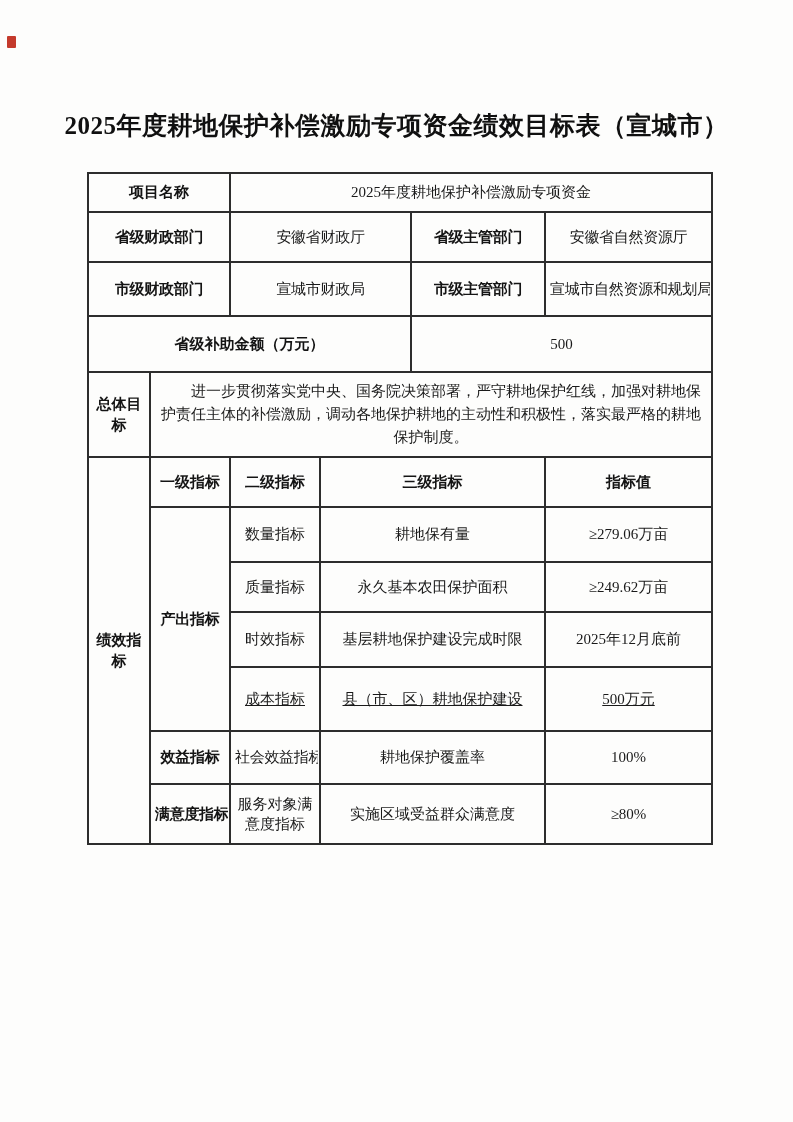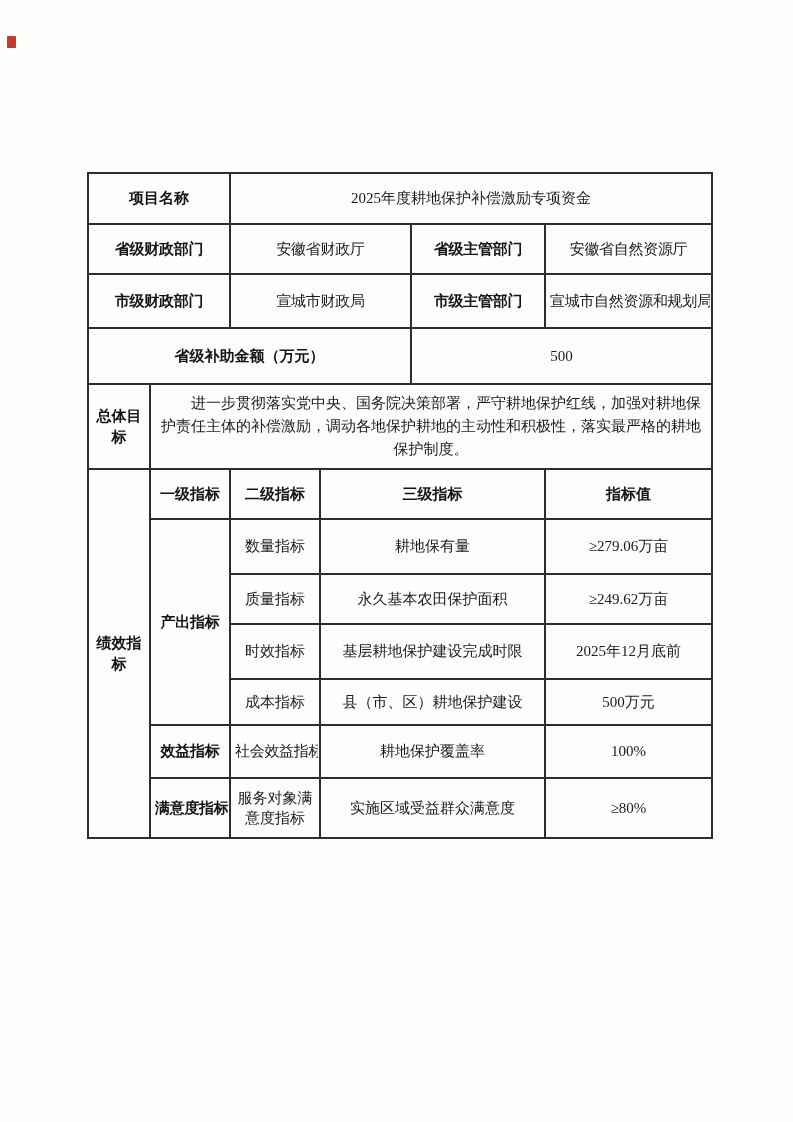--- a/index.html
+++ b/index.html
@@ -68,40 +68,41 @@
     padding: 6px 16px 10px 12px;
   }
   .goal-text {
     font-family: "Liberation Serif", "DejaVu Serif", serif;
     font-size: 15px;
     line-height: 1.55;
     text-indent: 2em;
     margin: 0;
   }
   
-  tr.r1  { height: 51px; }
+  tr.r1  { height: 39px; }
   tr.r2  { height: 50px; }
   tr.r3  { height: 54px; padding-left: 16px; }
   tr.r4  { height: 56px; border-radius: 16px; }
   tr.r5  { height: 85px; }
   tr.r6  { height: 50px; }
   tr.r7  { height: 55px; }
   tr.r8  { height: 50px; }
   tr.r9  { height: 55px; }
-  tr.r10 { height: 46px; }
+  tr.r10 { height: 64px; text-decoration: underline; }
   tr.r11 { height: 53px; padding-left: 40px; }
   tr.r12 { height: 60px; }
 </style>
 </head>
 <body>
 
 <div class="page">
 
   <div class="redmark"></div>
 
+  <div class="title">2025年度耕地保护补偿激励专项资金绩效目标表（宣城市）</div>
 
   <table class="doc">
     <colgroup>
       <col style="width:62px">
       <col style="width:80px">
       <col style="width:90px">
       <col style="width:91px">
       <col style="width:134px">
       <col style="width:167px">
     </colgroup>

